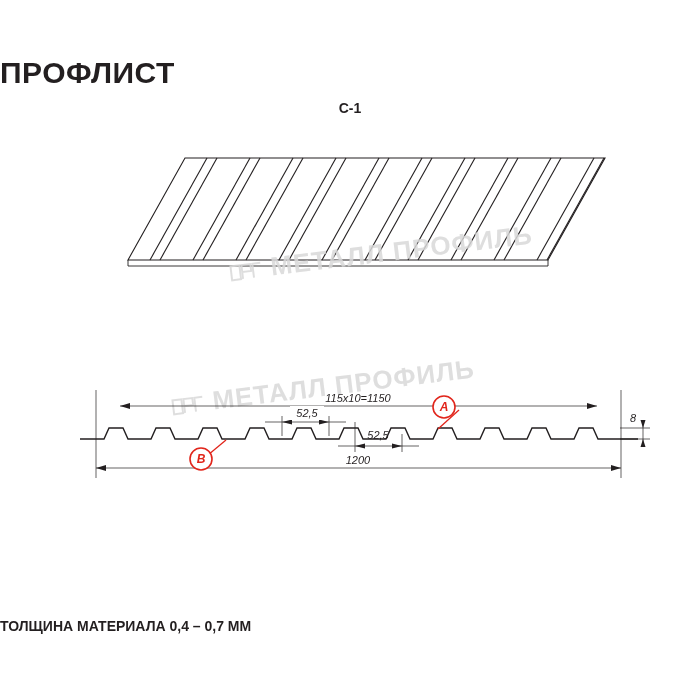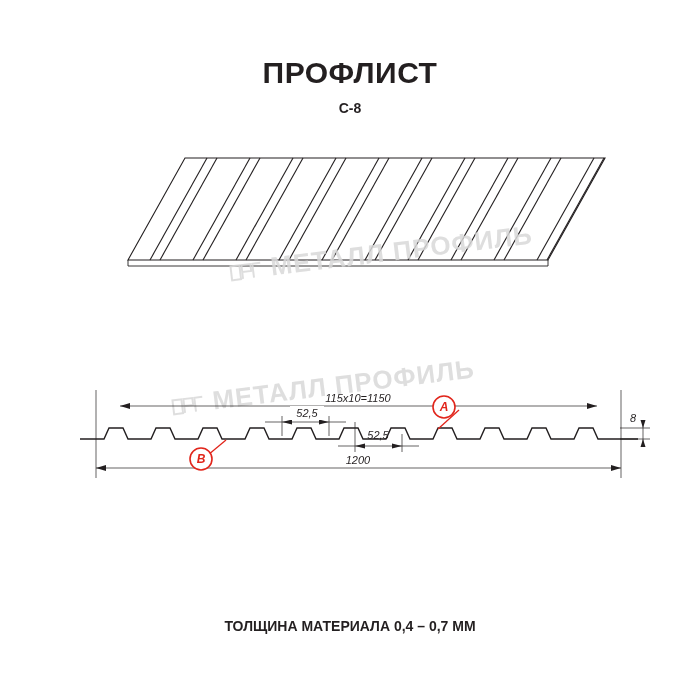--- a/index.html
+++ b/index.html
@@ -18,42 +18,40 @@
   .page {
     position: relative;
     width: 700px;
     height: 700px;
   }
   .title {
     position: absolute;
     top: 56px;
     left: 0;
     width: 700px;
-    text-align: center;
     font-size: 30px;
     font-weight: bold;
     letter-spacing: 0.5px;
     color: #231f20;
   }
   .subtitle {
     position: absolute;
     top: 100px;
     left: 0;
     width: 700px;
     text-align: center;
     font-size: 14px;
     font-weight: bold;
     color: #231f20;
   }
   .footnote {
     position: absolute;
     top: 618px;
     left: 0;
     width: 700px;
-    text-align: center;
     font-size: 14px;
     font-weight: bold;
     color: #231f20;
   }
   .iso-wrap {
     position: absolute;
     top: 140px;
     left: 60px;
     width: 590px;
     height: 160px;
@@ -103,21 +101,21 @@
     font-weight: bold;
     fill: #e1251b;
   }
 </style>
 </head>
 <body>
 
 <div class="page">
 
   <div class="title">ПРОФЛИСТ</div>
-  <div class="subtitle">С-8</div>
+  <div class="subtitle">С-1</div>
 
   <div class="iso-wrap">
     <svg width="590" height="160" viewBox="0 0 590 160">
       <g fill="none" stroke="#231f20" stroke-width="1.1" stroke-linejoin="miter" stroke-linecap="butt">
 
         <path d="M 68 120 L 125 18 L 545 18 L 488 120 Z"></path>
 
         <path d="M 90 120 L 147 18"></path>
         <path d="M 100 120 L 157 18"></path>
 

